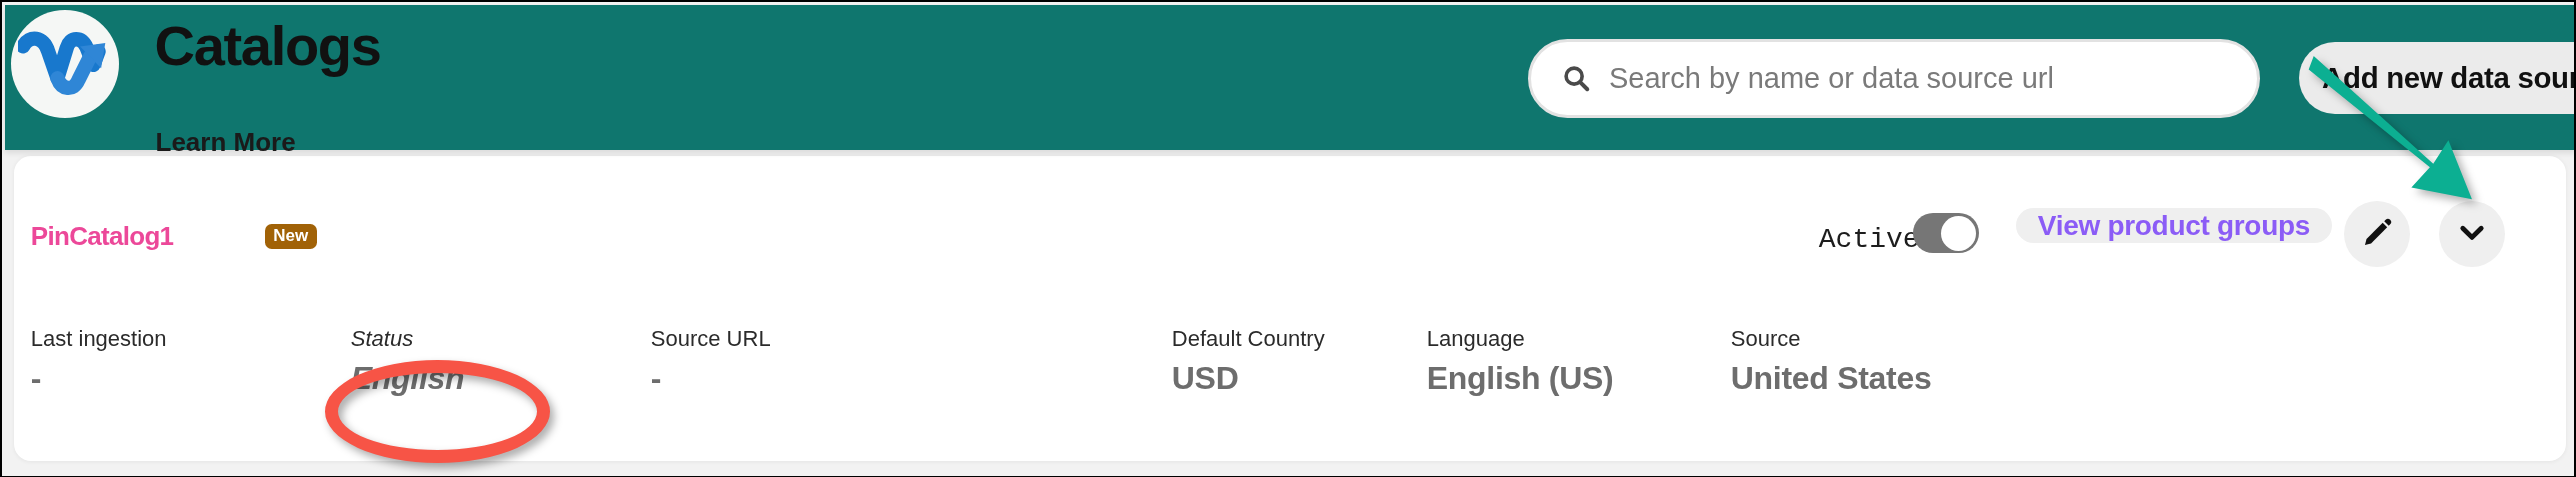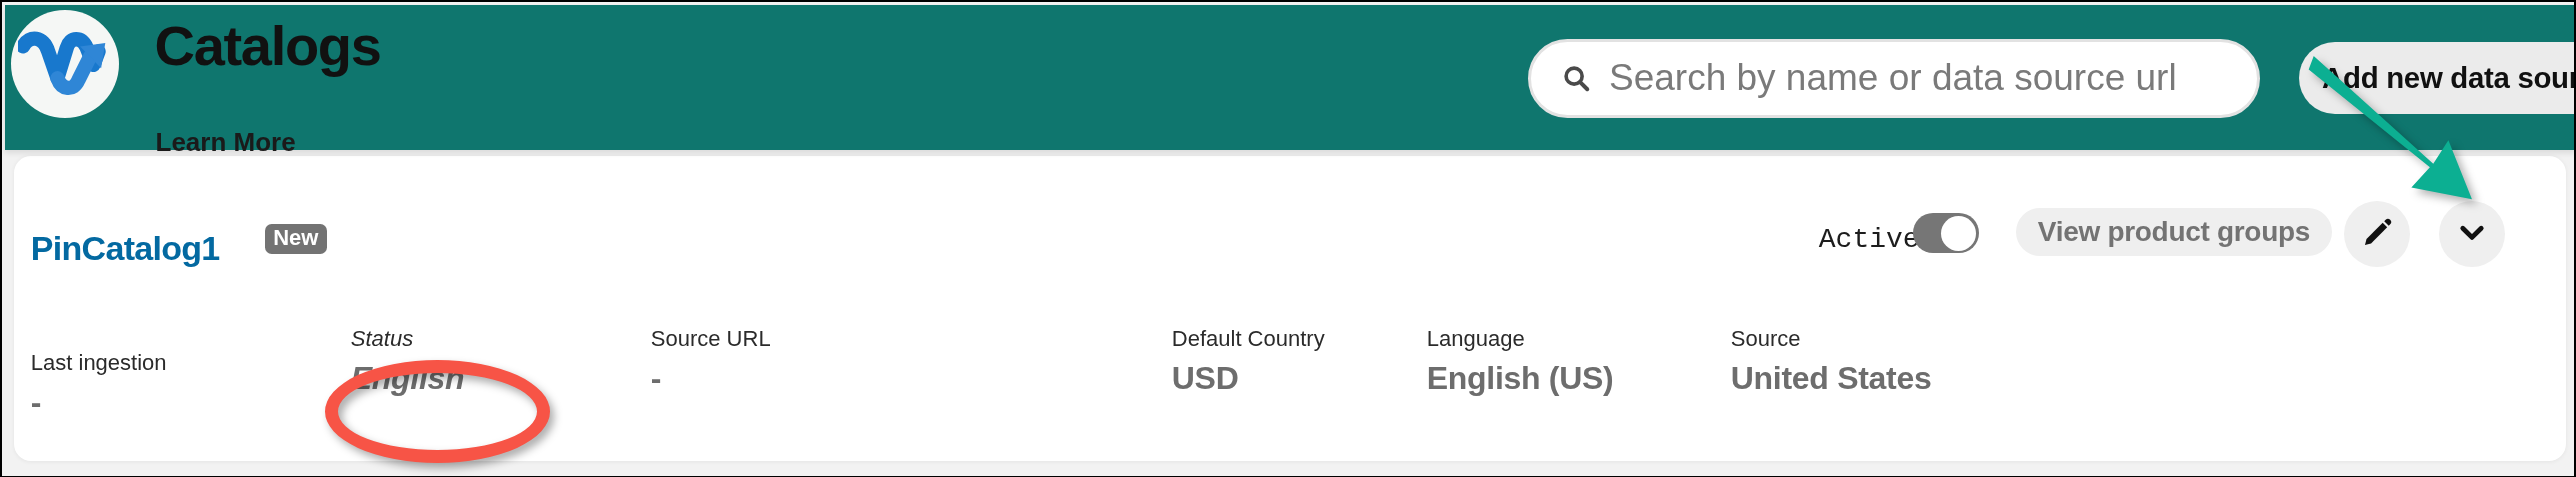--- a/index.html
+++ b/index.html
@@ -89,21 +89,21 @@
     margin-right: 18.5px;
     flex: 0 0 auto;
     display: flex;
     align-items: center;
   }
   .search-input {
     border: 0;
     outline: 0;
     background: transparent;
     font-family: "Liberation Sans", sans-serif;
-    font-size: 37px;
+    font-size: 29px;
     color: #5f5f5f;
     width: 623px;
     padding: 0;
   }
   .search-input::placeholder { color: #7a7a7a; opacity: 1; }
 
   .add-source-btn {
     position: absolute;
     left: 2294px;
     top: 37px;
@@ -130,35 +130,34 @@
     height: 305px;
     background: #ffffff;
     border-radius: 17px;
     box-shadow: 0 0.8px 4.2px rgba(0,0,0,0.06);
   }
 
   .catalog-name {
     position: absolute;
     left: 17px;
     top: 67px;
-    font-size: 34px;
-    font-weight: bold;
-    color: #0369a1;
+    font-size: 26px;
+    font-weight: bold;
+    color: #ec4899;
     letter-spacing: -0.7px;
     line-height: 1;
     white-space: nowrap;
-    margin-top: 8px;
   }
   .new-badge {
     position: absolute;
     left: 251px;
     top: 68px;
-    background: #737373;
+    background: #a16207;
     color: #ffffff;
-    font-size: 22px;
+    font-size: 17px;
     font-weight: bold;
     padding: 3.4px 8.4px 5px 8.4px;
     border-radius: 6.7px;
     line-height: 1;
     white-space: nowrap;
   }
 
   .active-label {
     position: absolute;
     left: 1805px;
@@ -186,29 +185,29 @@
     width: 35px;
     height: 35px;
     border-radius: 50%;
     background: #ffffff;
   }
 
   .view-groups-btn {
     position: absolute;
     left: 2002px;
     top: 52px;
-    height: 48px;
+    height: 35px;
     padding: 0 22px;
     border: 0;
     border-radius: 26px;
     background: #efefef;
     font-family: "Liberation Sans", sans-serif;
     font-size: 28px;
     font-weight: bold;
-    color: #737373;
+    color: #8b5cf6;
     letter-spacing: -0.3px;
     white-space: nowrap;
     cursor: pointer;
     text-align: center;
   }
 
   .round-btn {
     position: absolute;
     top: 45px;
     width: 66px;
@@ -322,21 +321,21 @@
     </button>
 
     <button class="round-btn chevron-btn">
       <span>
         <svg width="34" height="34" viewBox="0 0 24 24">
           <path d="M5.5 8.6 L12 15.1 L18.5 8.6" fill="none" stroke="#111111" stroke-width="3.4" stroke-linecap="round" stroke-linejoin="round"></path>
         </svg>
       </span>
     </button>
 
-    <div class="col" style="left:17px;  top:172px;margin-top:24px;">
+    <div class="col" style="left:17px;  top:172px;">
       <div class="col-head">Last ingestion</div>
       <div class="col-val">-</div>
     </div>
 
     <div class="col" style="left:337px; top:172px;font-style:italic;">
       <div class="col-head">Status</div>
       <div class="col-val">English</div>
     </div>
 
     <div class="col" style="left:637px; top:172px;">

